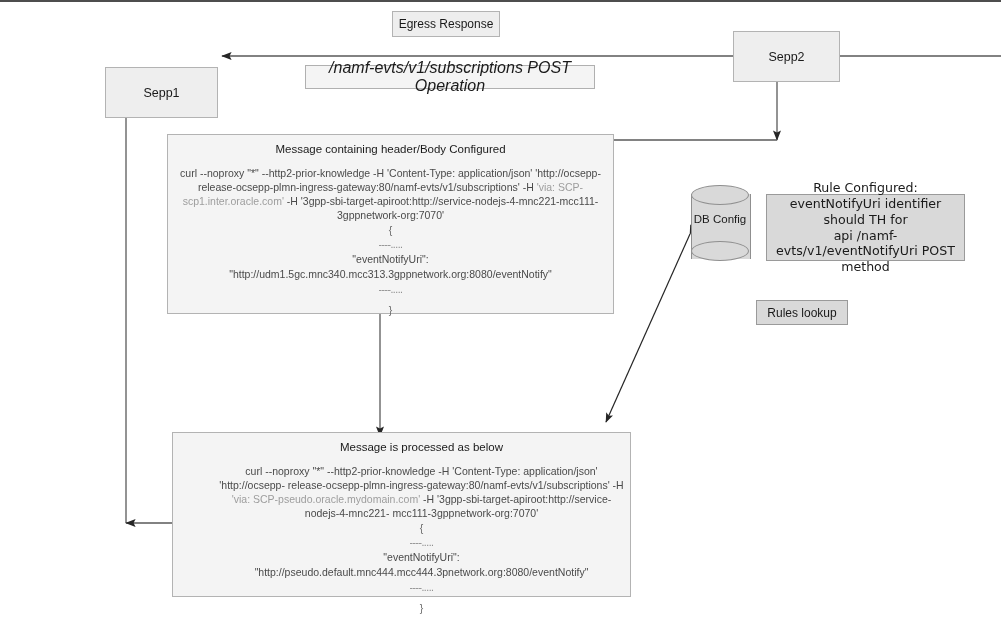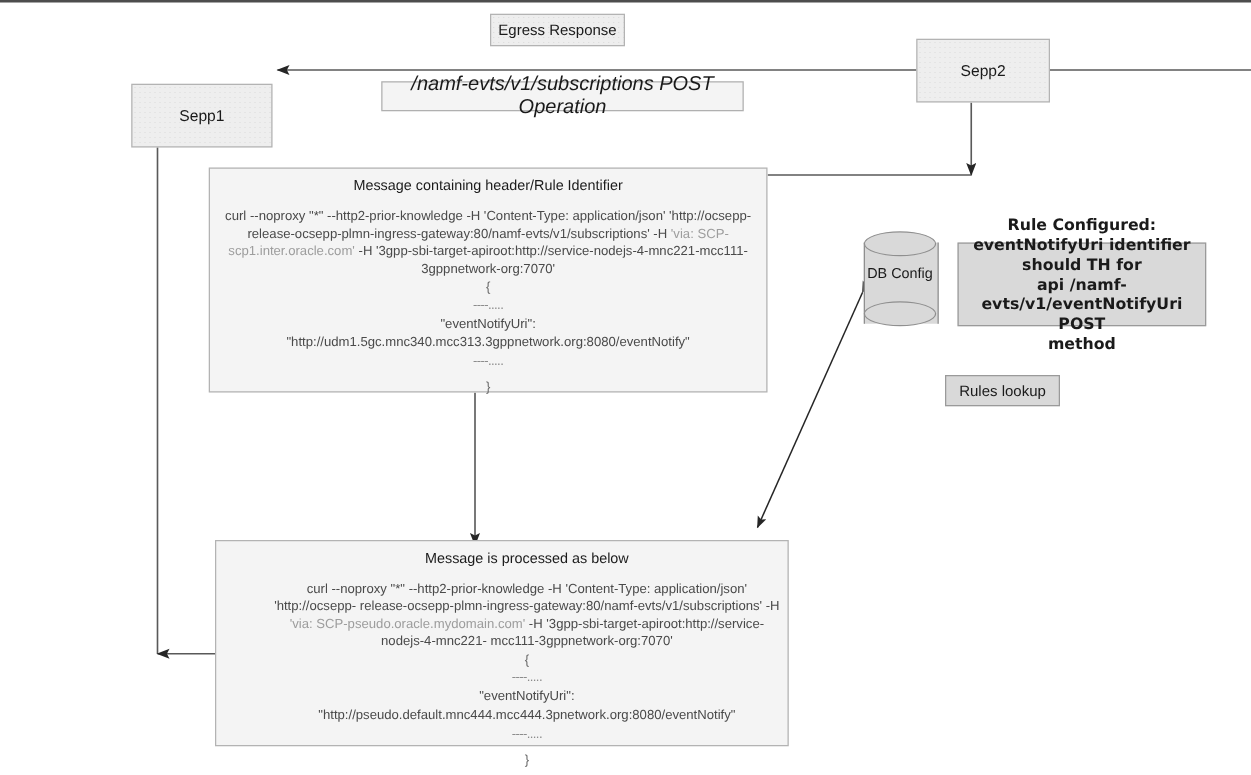--- a/index.html
+++ b/index.html
@@ -28,21 +28,21 @@
   .box-grey{background:#d9d9d9;border:1px solid #9a9a9a;}
 
   #sepp1{left:105px;top:29px;width:113px;height:51px;font-size:12.5px;margin-top:36px;}
   #sepp2{left:733px;top:29px;width:107px;height:51px;font-size:12.5px;}
   #egress{left:392px;top:9px;width:108px;height:26px;font-size:12px;}
   #oplabel{left:305px;top:63px;width:290px;height:24px;font-size:16px;font-style:italic;}
   #ruleslookup{left:756px;top:298px;width:92px;height:25px;font-size:12px;}
 
   #rulebox{left:766px;top:192px;width:199px;height:67px;font-size:12.6px;
            font-family:"DejaVu Sans",sans-serif;line-height:1.25;padding:2px 1px;
-           flex-direction:column;justify-content:center;font-weight:bold;}
+           flex-direction:column;justify-content:center;}
 
   
   .msgbox{position:absolute;box-sizing:border-box;background:#f4f4f4;border:1px solid #b3b3b3;
           text-align:center;color:#4a4a4a;font-size:10.5px;line-height:1.32;}
   #msgtop{left:167px;top:132px;width:447px;height:180px;}
   #msgbottom{left:172px;top:430px;width:459px;height:165px;padding-left:40px;}
   .msg-title{color:#1a1a1a;font-size:11.5px;margin-top:7px;margin-bottom:10px;}
   .msg-body{padding:0 6px;}
   .dim{color:#9d9d9d;}
   .dark{color:#4a4a4a;}
@@ -131,21 +131,21 @@
   </div>
 
   <div id="dbconfig">
     <div class="cyl-body"></div>
     <div class="cyl-bot"></div>
     <div class="cyl-top"></div>
     <div class="cyl-label">DB Config</div>
   </div>
 
   <div class="msgbox" id="msgtop">
-    <div class="msg-title">Message containing header/Rule Identifier</div>
+    <div class="msg-title">Message containing header/Body Configured</div>
     <div class="msg-body">
       <span class="dark">curl --noproxy "*" --http2-prior-knowledge -H 'Content-Type: application/json' 'http://ocsepp-</span>
       <span class="dark">release-ocsepp-plmn-ingress-gateway:80/namf-evts/v1/subscriptions'  -H </span><span class="dim">'via: SCP-</span><span class="dim">scp1.inter.oracle.com'</span><span class="dark"> -H '3gpp-sbi-target-apiroot:http://service-nodejs-4-mnc221-mcc111-</span>
       <span class="dark">3gppnetwork-org:7070'</span>
     </div>
     <div class="jsonline brace">{</div>
     <div class="jsonline dashes">----.....</div>
     <div class="jsonline">"eventNotifyUri":</div>
     <div class="jsonline">"http://udm1.5gc.mnc340.mcc313.3gppnetwork.org:8080/eventNotify"</div>
     <div class="jsonline dashes">----.....</div>

